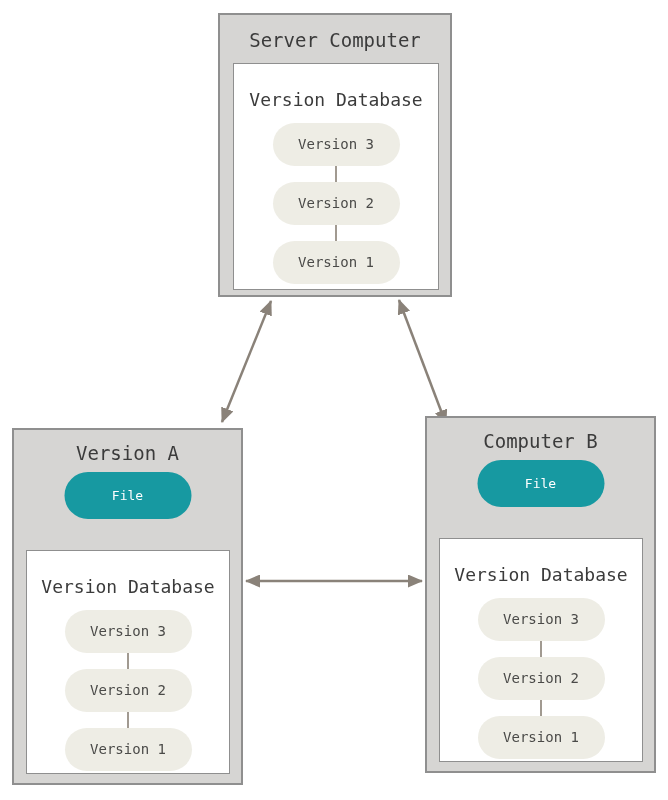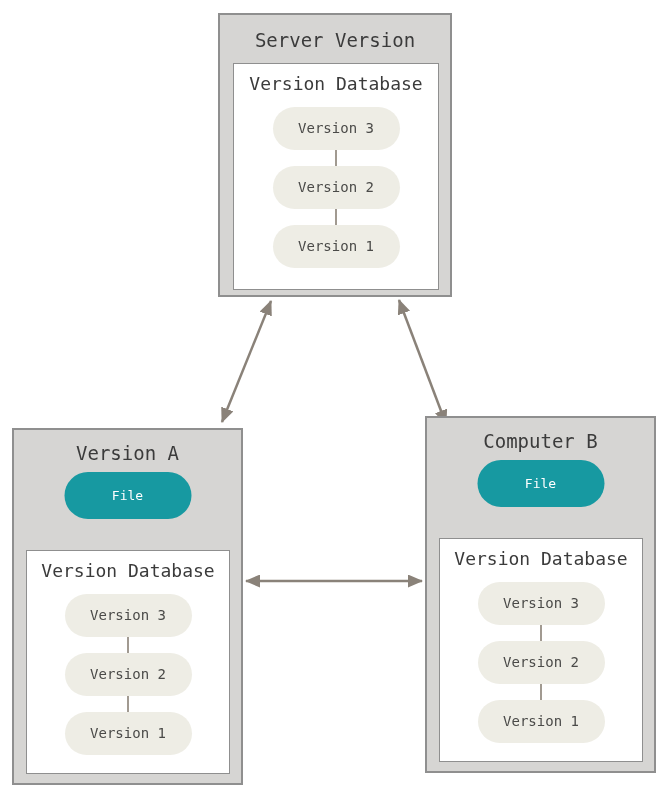--- a/index.html
+++ b/index.html
@@ -77,21 +77,21 @@
   }
 
   .vdb {
     position: absolute;
     background: var(--inner-fill);
     border: 1.5px solid var(--inner-border);
     box-sizing: border-box;
     display: flex;
     flex-direction: column;
     align-items: center;
-    padding-top: 9px;
+    padding-top: 25px;
   }
   .server .vdb { left: 13px; top: 48px; width: 206px; height: 227px; }
   .computer-a .vdb, .computer-b .vdb { left: 12px; top: 120px; width: 204px; height: 224px; }
 
   .vdb-title {
     font-size: 18px;
     color: var(--title-text);
     margin-bottom: 13px;
     white-space: nowrap;
   }
@@ -125,21 +125,21 @@
       </marker>
     </defs>
     <line class="arrow-line" x1="271" y1="301" x2="222" y2="422" marker-start="url(#arrowhead)" marker-end="url(#arrowhead)"></line>
     <line class="arrow-line" x1="399" y1="300" x2="446" y2="424" marker-start="url(#arrowhead)" marker-end="url(#arrowhead)"></line>
     <line class="arrow-line" x1="246" y1="581" x2="422" y2="581" marker-start="url(#arrowhead)" marker-end="url(#arrowhead)"></line>
     <line class="arrow-line" x1="127" y1="549" x2="127" y2="521" marker-end="url(#arrowhead)"></line>
     <line class="arrow-line" x1="540" y1="549" x2="540" y2="521" marker-end="url(#arrowhead)"></line>
   </svg>
 
   <div class="machine server">
-    <div class="machine-title">Server Version</div>
+    <div class="machine-title">Server Computer</div>
     <div class="vdb">
       <div class="vdb-title">Version Database</div>
       <div class="version-pill">Version 3</div>
       <div class="pill-connector"></div>
       <div class="version-pill">Version 2</div>
       <div class="pill-connector"></div>
       <div class="version-pill">Version 1</div>
     </div>
   </div>
 

